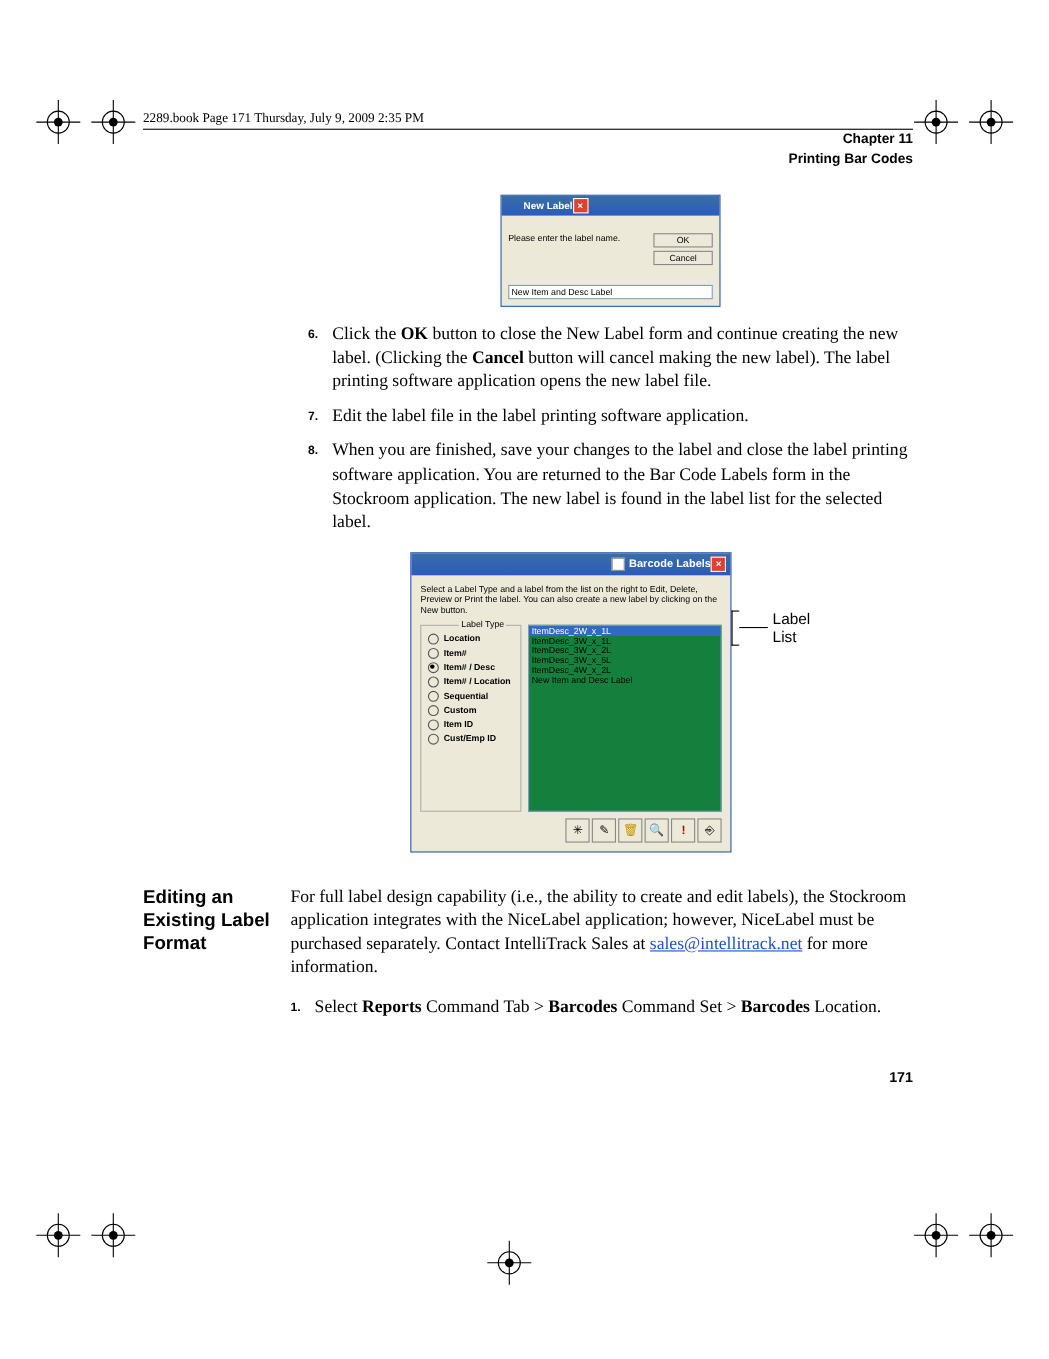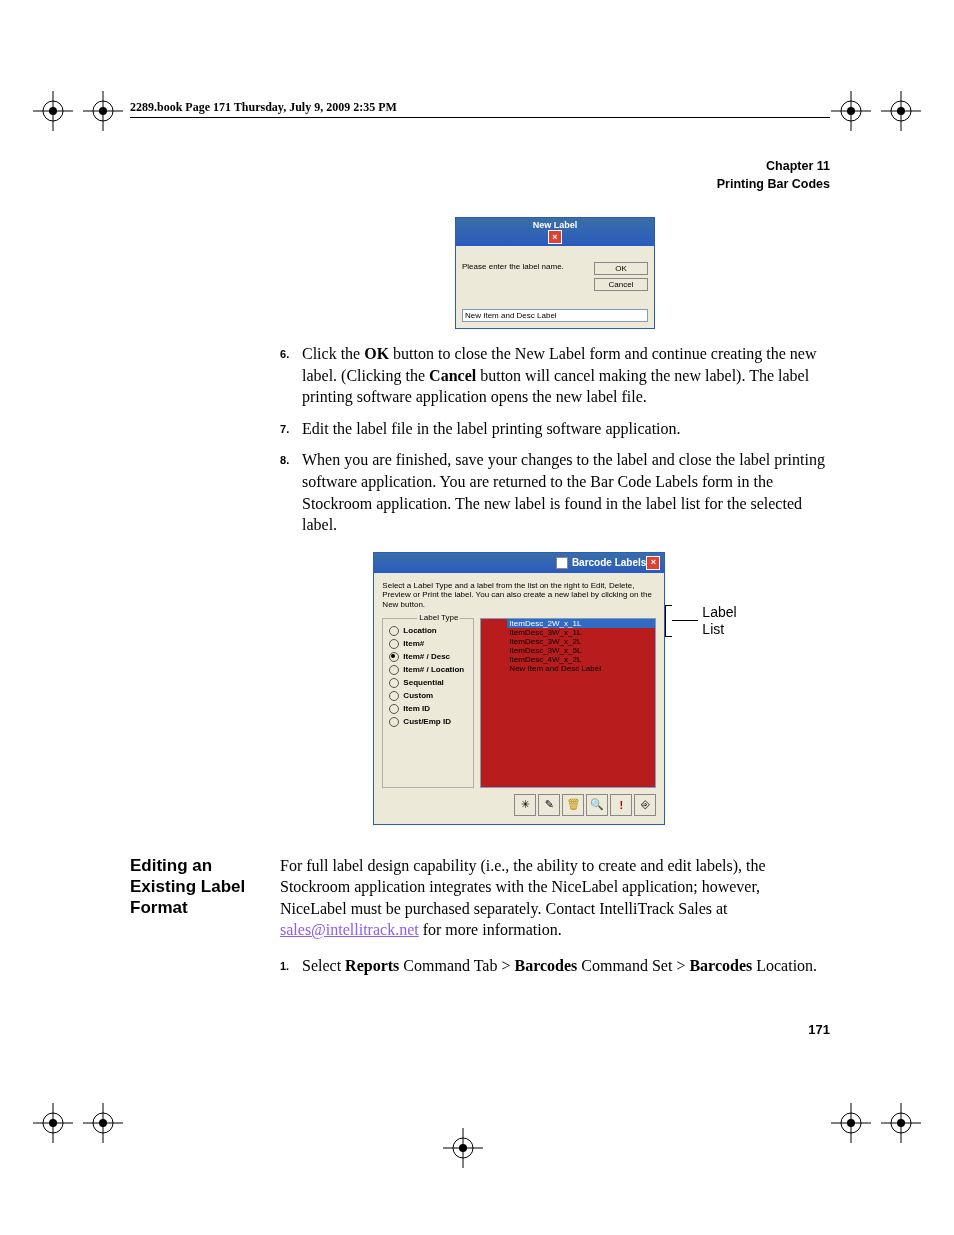--- a/index.html
+++ b/index.html
@@ -21,22 +21,20 @@
   .page {
     position: absolute;
     left: 130px;
     top: 100px;
     width: 700px;
   }
   .book-header {
     font-size: 12px;
     border-bottom: 1px solid #000;
     padding-bottom: 2px;
-    margin-bottom: 40px;
-    font-weight: bold;
   }
   .chapter-header {
     text-align: right;
     font-family: Arial, Helvetica, sans-serif;
     font-weight: bold;
     font-size: 12.5px;
     line-height: 1.4;
     margin-bottom: 24px;
   }
   .content-col {
@@ -54,21 +52,20 @@
   }
   .dlg-title {
     background: linear-gradient(#3a6ea5,#2a5bbf);
     color:#fff;
     font-weight:bold;
     padding:2px 20px;
     display:flex;
     justify-content:flex-start;
     align-items:center;
     font-size:9px;
-    flex-direction:column;
   }
   .dlg-close {
     background:#e04030;
     color:#fff;
     width:12px;height:12px;
     border:1px solid #fff;
     display:flex;align-items:center;justify-content:center;
     font-weight:bold;font-size:9px;line-height:1;
   }
   .dlg-body {
@@ -150,55 +147,54 @@
   }
   .bc-group-title {
     position:absolute;top:-6px;left:6px;background:#ece9d8;
     padding:0 2px;font-size:8px;margin-left:28px;
   }
   .radio-row { display:flex;align-items:center;gap:4px;margin:3px 0;font-size:8px;font-weight:bold; }
   .radio { width:8px;height:8px;border:1px solid #555;border-radius:50%;display:inline-block;position:relative; }
   .radio.sel::after{content:"";width:4px;height:4px;background:#000;border-radius:50%;position:absolute;left:1px;top:1px;}
   .bc-list {
     border:1px solid #7f9db9;
-    background:#b91c1c;
+    background:#15803d;
     flex:1;
     height:168px;
     font-size:8px;
     overflow:hidden;
-    padding-left:26px;
   }
   .bc-list .item { padding:0 2px; }
   .bc-list .item.sel { background:#316ac5;color:#fff; }
   .bc-toolbar {
     display:flex;justify-content:flex-end;gap:2px;
     margin-top:6px;
   }
   .tb-btn {
     width:20px;height:20px;border:1px solid #888;background:#ece9d8;
     display:flex;align-items:center;justify-content:center;font-size:11px;
   }
   .callout {
     display:flex;align-items:center;margin-top:52px;
   }
   .callout-line { width:26px;border-top:1px solid #000; }
   .callout-bracket { width:6px;height:30px;border:1px solid #000;border-right:none; }
   .callout-text { font-family: Arial, sans-serif;font-size:14px;margin-left:4px;line-height:1.2; }
   
-  .section-row { display:flex; gap:22px; }
+  .section-row { display:flex; gap:6px; }
   .section-title {
     font-family: Arial, Helvetica, sans-serif;
     font-weight: bold;
     font-size: 17px;
     width: 128px;
     line-height:1.25;
   }
   .section-body { flex:1; font-size:16px; line-height:1.35; }
   .section-body p { margin:0 0 14px 0; }
-  a.mail { color:#8b5cf6; text-decoration:underline; }
+  a.mail { color:#1d4ed8; text-decoration:underline; }
   ol.steps2 {
     font-size:16px;line-height:1.35;
     list-style:none;padding-left:0;margin:0;
   }
   ol.steps2 > li { padding-left:22px;position:relative; }
   ol.steps2 > li::before {
     content:"1.";
     position:absolute;left:0;
     font-family:Arial,sans-serif;font-weight:bold;font-size:11px;top:4px;
   }

